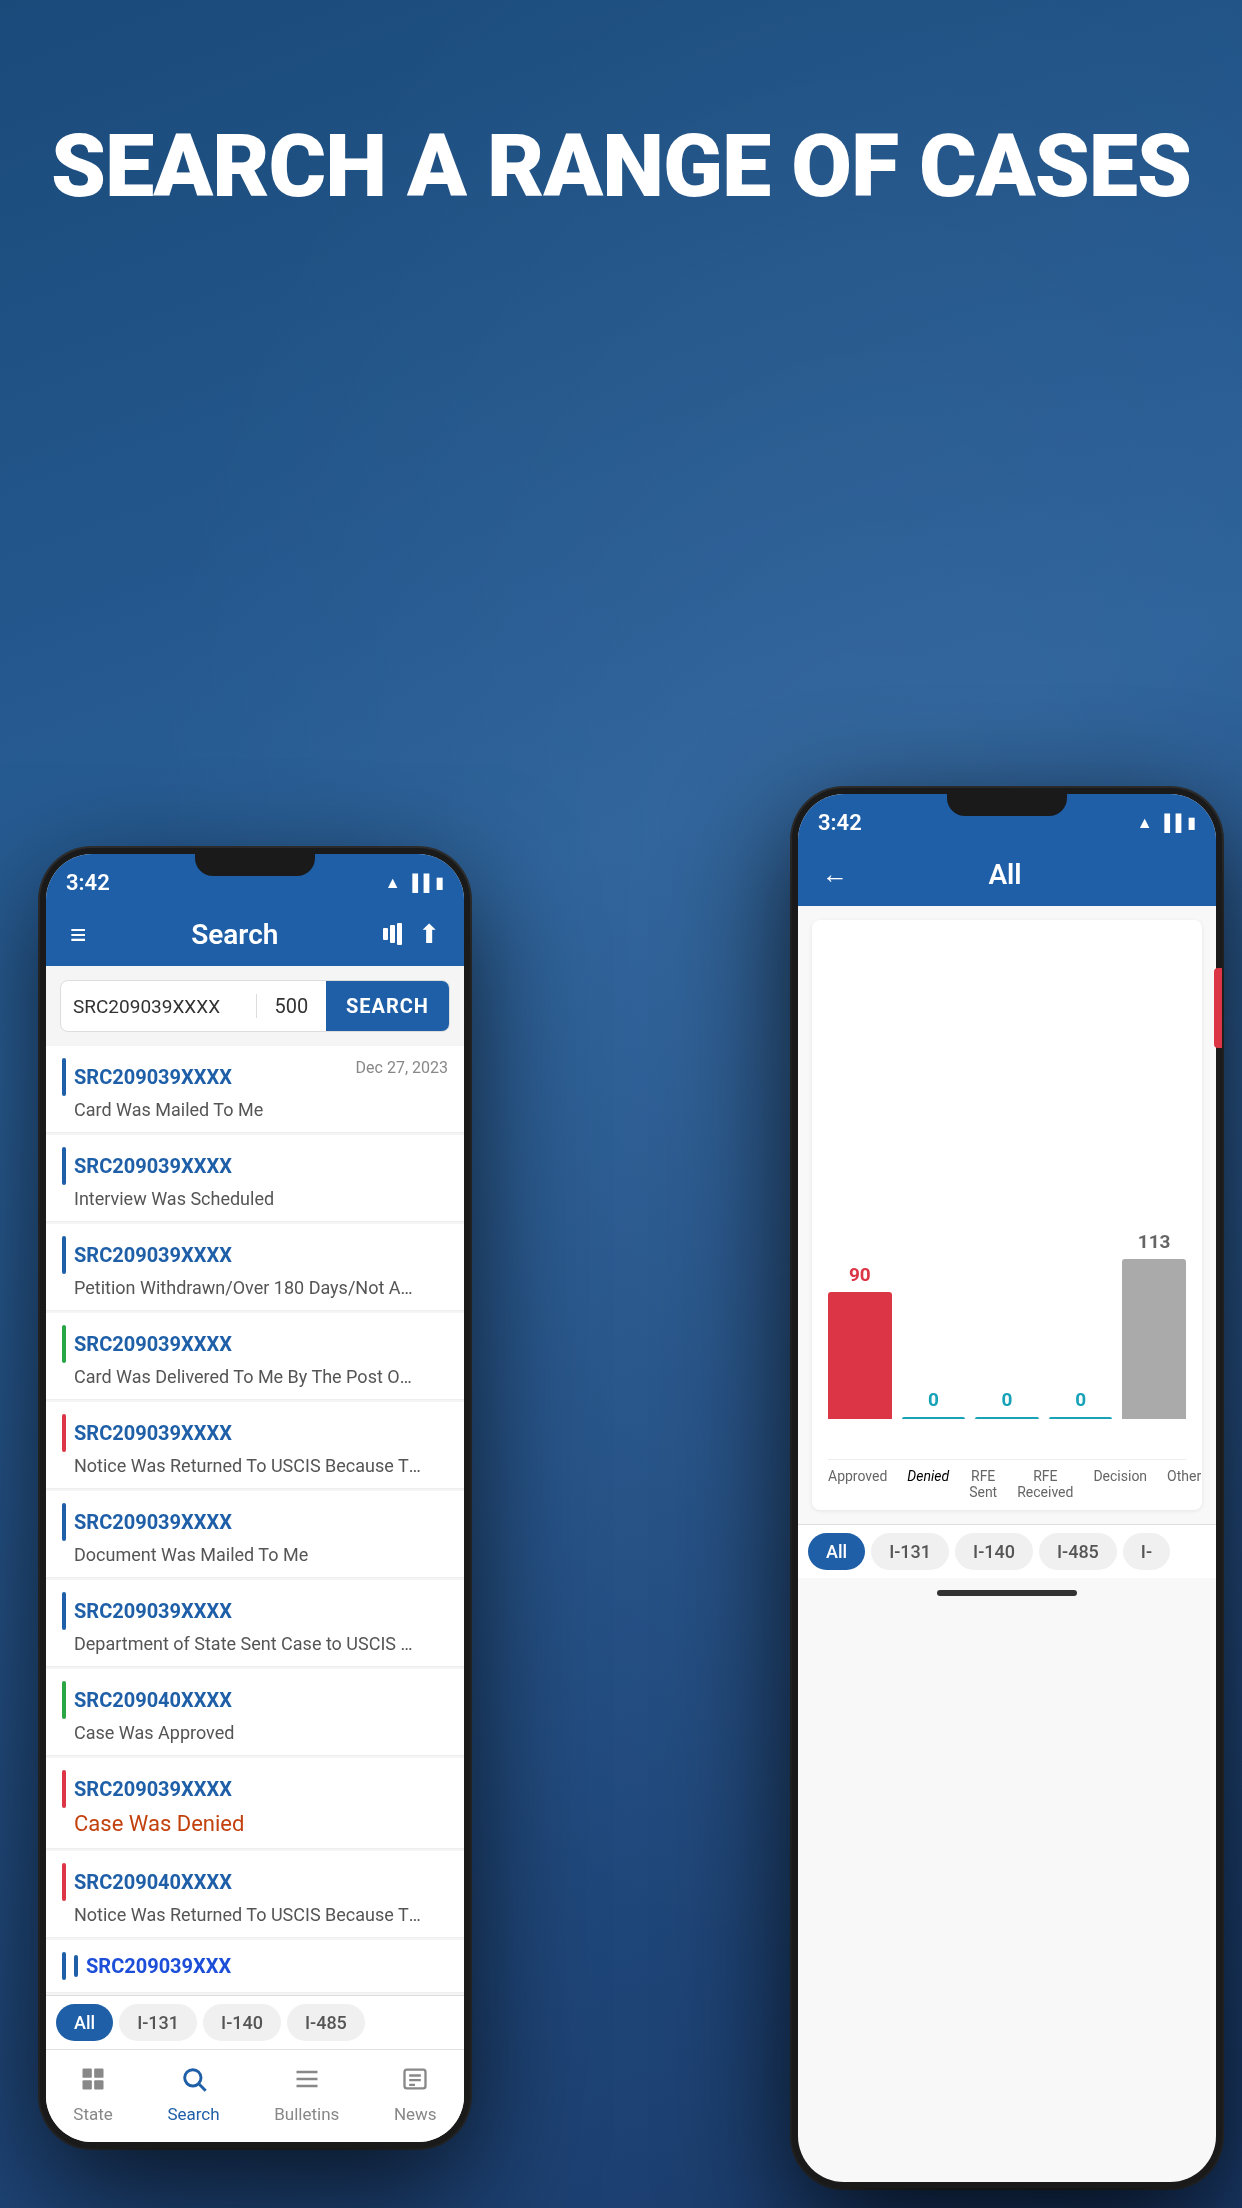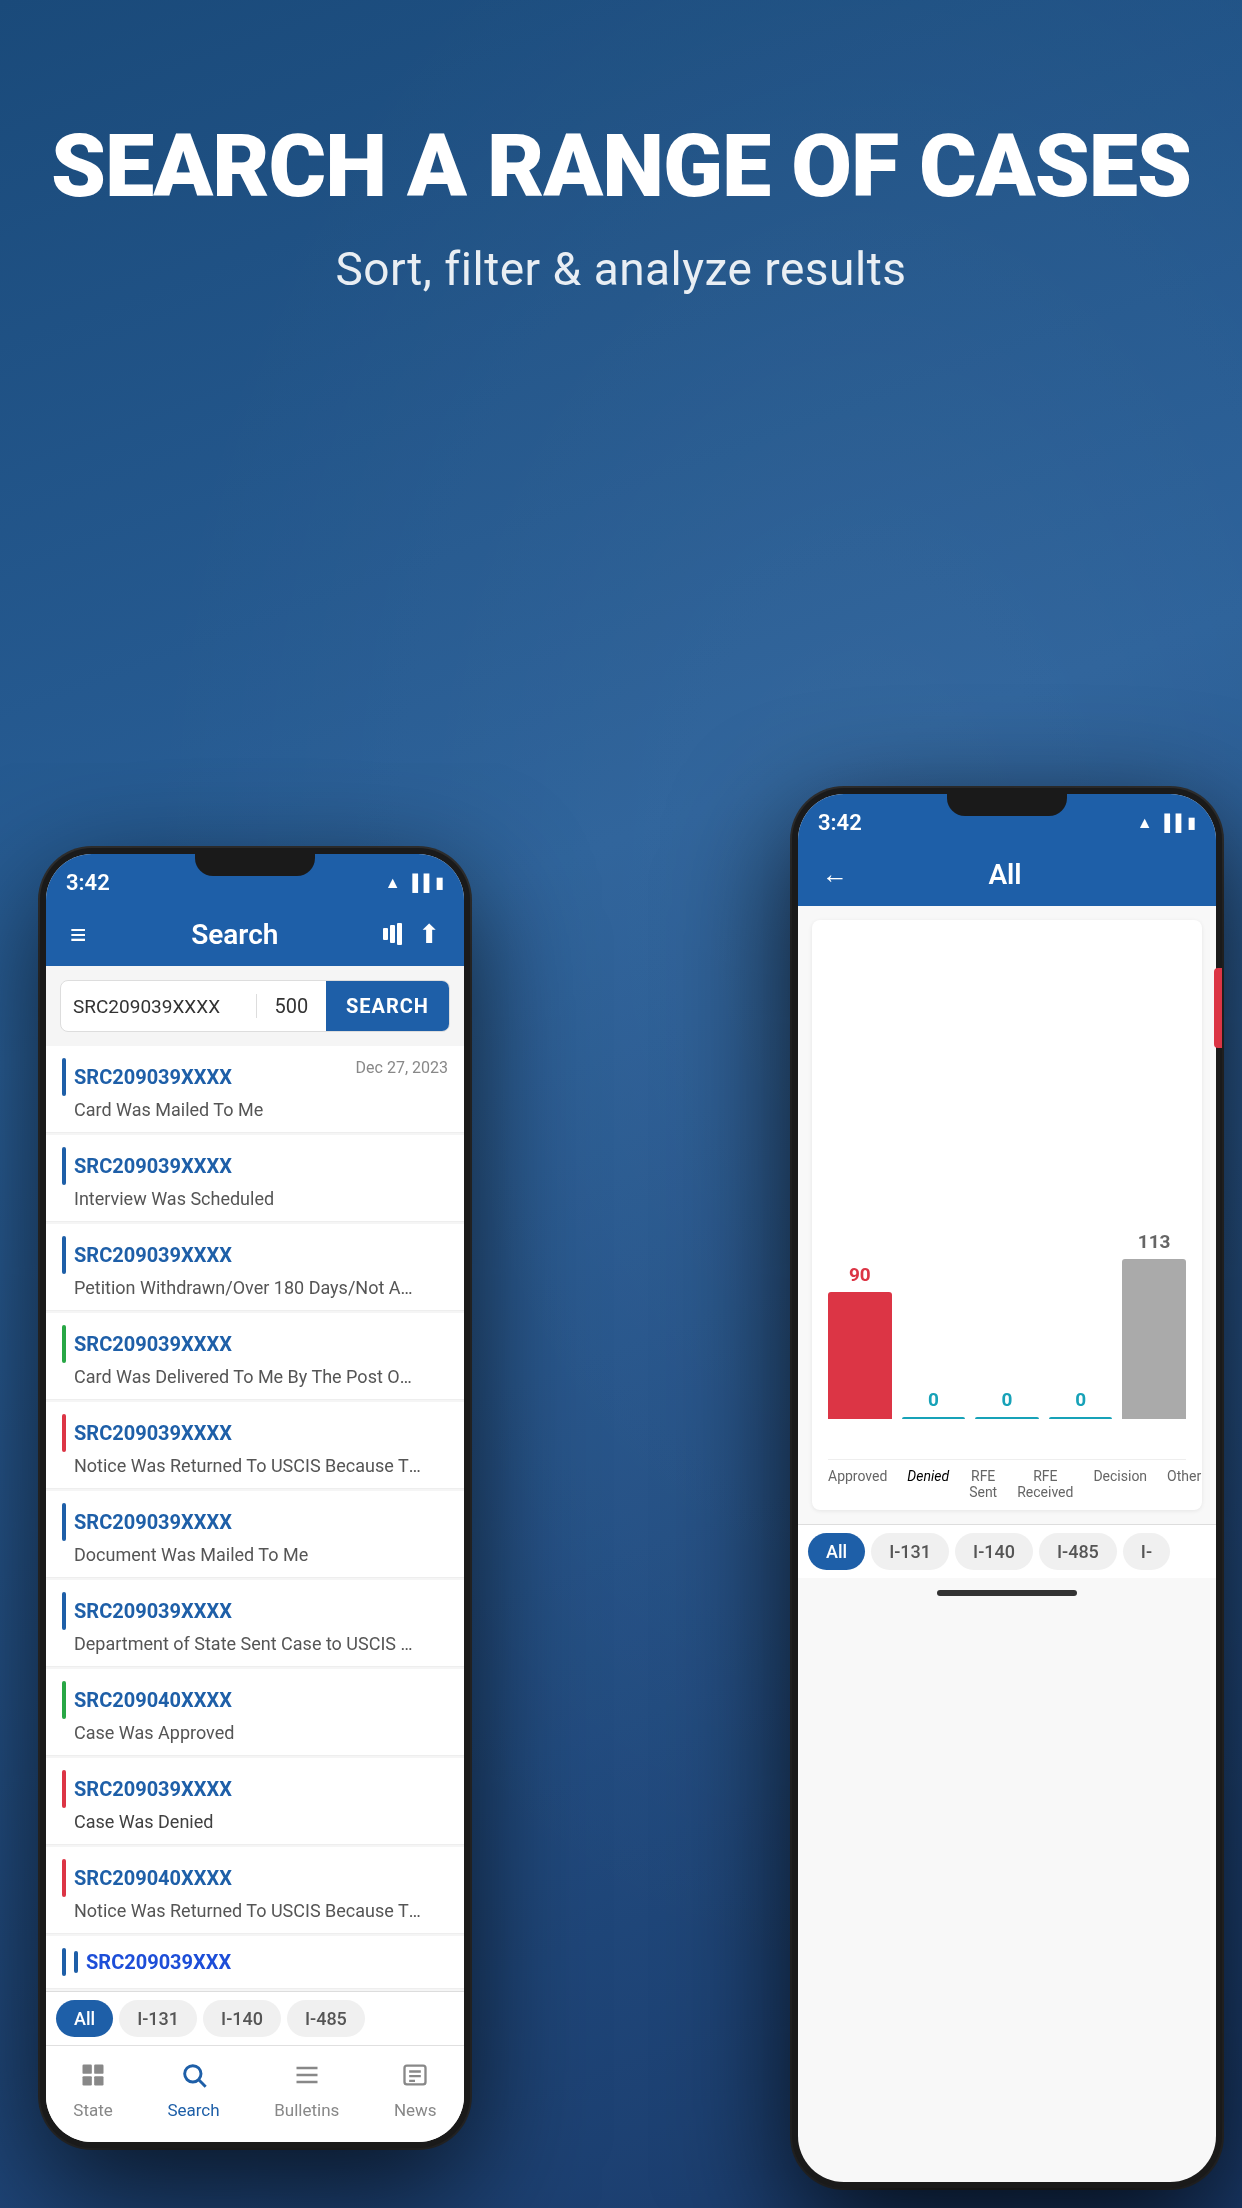--- a/index.html
+++ b/index.html
@@ -383,21 +383,20 @@
       border-radius: 3px;
       width: 140px;
       margin: 12px auto 6px;
     }
   </style>
 </head>
 <body>
 
 <div class="hero-text">
   <h1 class="hero-title">SEARCH A RANGE OF CASES</h1>
-  <p class="hero-subtitle">Sort, filter &amp; analyze results</p>
 </div>
 
 <div class="phones-container">
 
   <div class="phone1">
     <div class="phone1-notch"></div>
     <div class="phone1-screen">
 
       <div class="phone1-status-bar">
         <span class="status-time">3:42</span>
@@ -509,21 +508,21 @@
     <div style="font-size:18px;color:#555;margin-top:3px;padding-left:12px;white-space:nowrap;overflow:hidden;text-overflow:ellipsis;max-width:360px;">Case Was Approved</div>
   </div>
           <div class="case-item">
     <div style="display:flex;justify-content:space-between;align-items:flex-start;">
       <div style="display:flex;align-items:center;gap:8px;">
         <span style="display:inline-block;width:4px;height:38px;background:#dc3545;border-radius:2px;flex-shrink:0;"></span>
         <span style="font-size:20px;font-weight:700;color:#1e5fa8;">SRC209039XXXX</span>
       </div>
 
     </div>
-    <div style="font-size:18px;color:#404040;margin-top:3px;padding-left:12px;white-space:nowrap;overflow:hidden;text-overflow:ellipsis;max-width:360px;">Case Was Denied</div>
+    <div style="font-size:22px;color:#c2410c;margin-top:3px;padding-left:12px;white-space:nowrap;overflow:hidden;text-overflow:ellipsis;max-width:360px;">Case Was Denied</div>
   </div>
           <div class="case-item">
     <div style="display:flex;justify-content:space-between;align-items:flex-start;">
       <div style="display:flex;align-items:center;gap:8px;">
         <span style="display:inline-block;width:4px;height:38px;background:#dc3545;border-radius:2px;flex-shrink:0;"></span>
         <span style="font-size:20px;font-weight:700;color:#1e5fa8;">SRC209040XXXX</span>
       </div>
 
     </div>
     <div style="font-size:18px;color:#555;margin-top:3px;padding-left:12px;white-space:nowrap;overflow:hidden;text-overflow:ellipsis;max-width:360px;">Notice Was Returned To USCIS Because The Post Office...</div>

